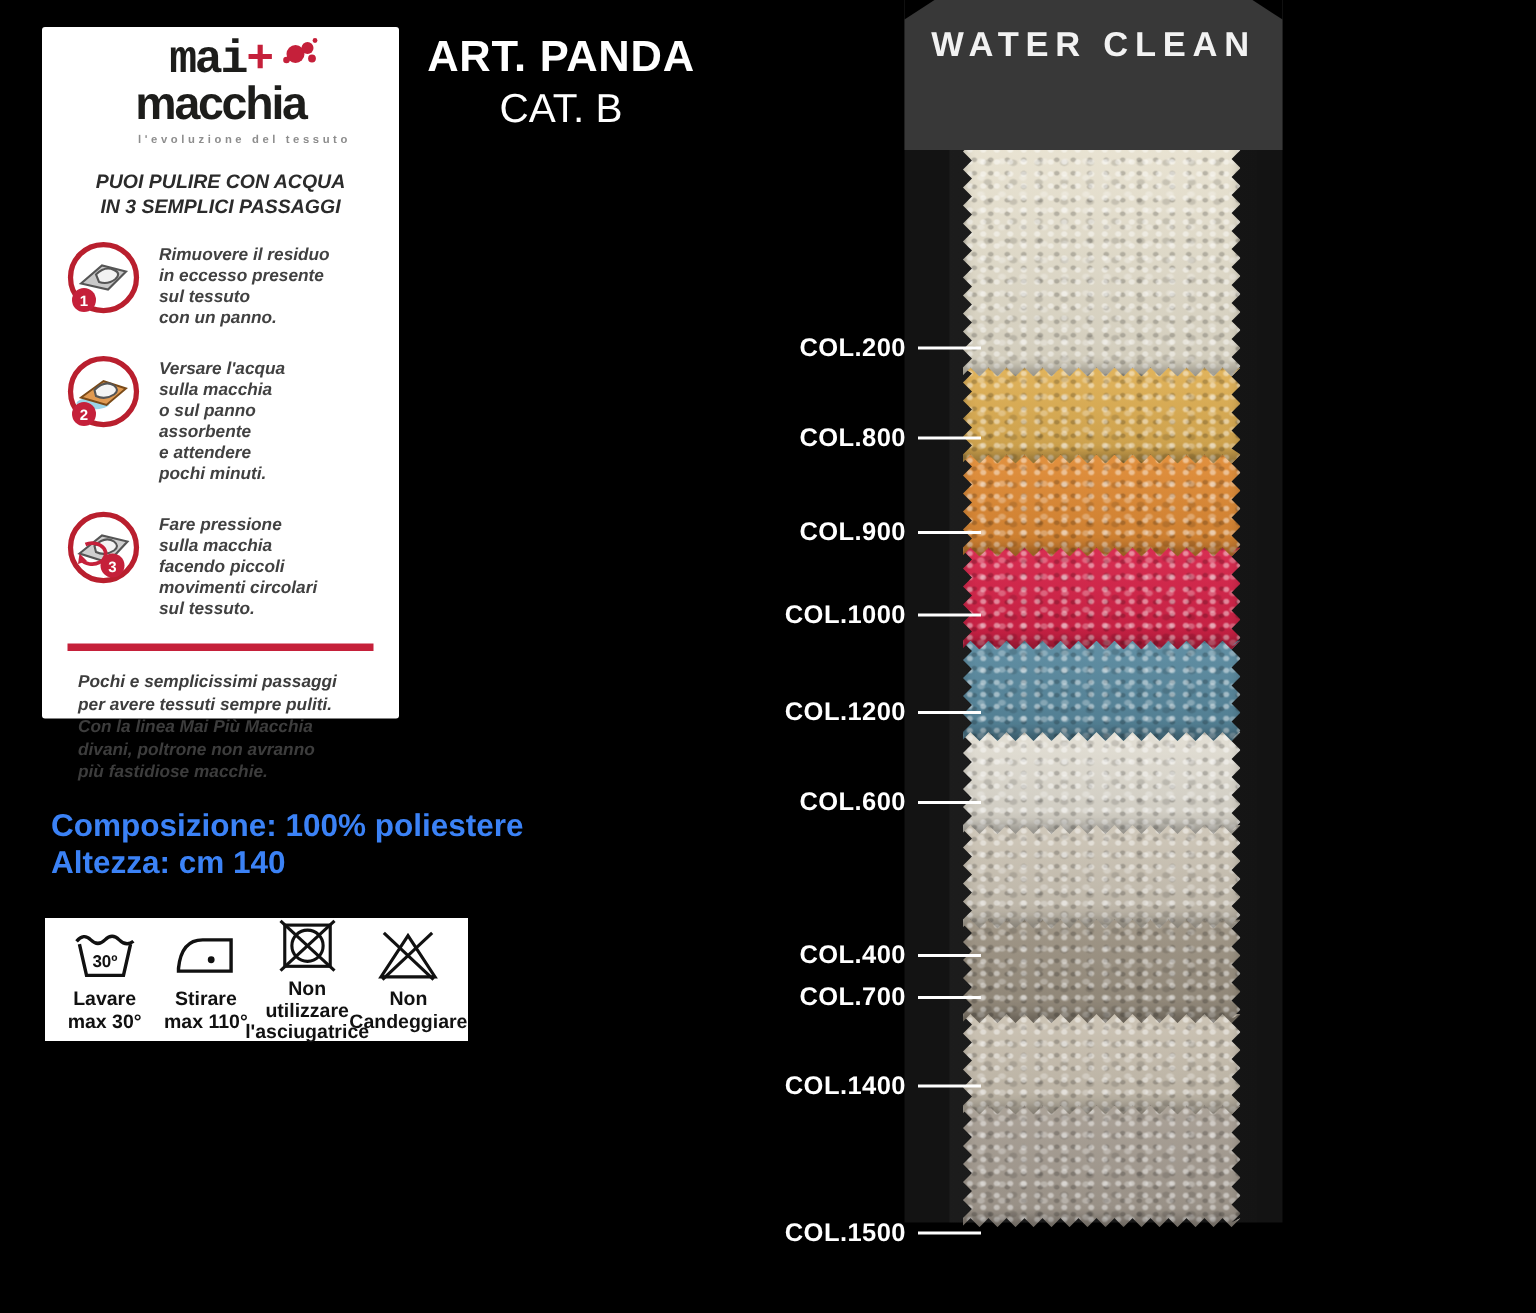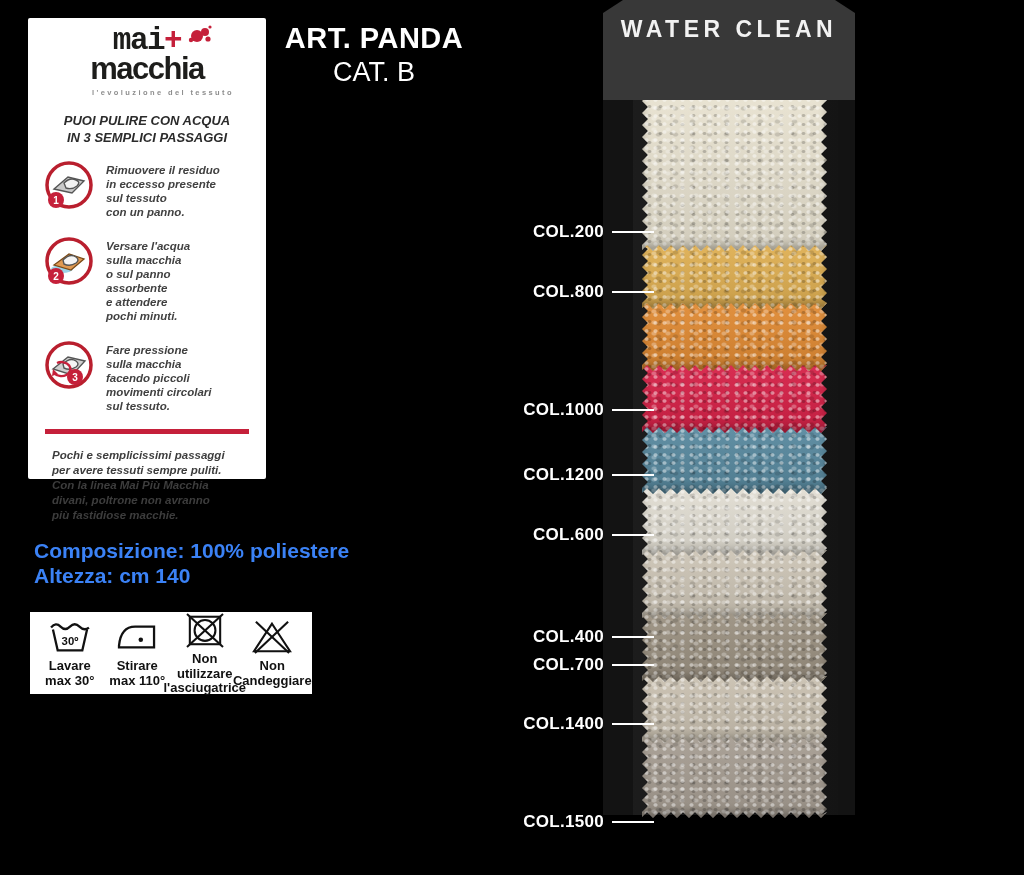--- a/index.html
+++ b/index.html
@@ -250,20 +250,24 @@
 
 <div class="swatch-labels" id="swatch-labels">
     <div class="label-row" style="top: 222px;">
       <span class="label-text">COL.200</span>
       <span class="label-line"></span>
     </div>
     <div class="label-row" style="top: 282px;">
       <span class="label-text">COL.800</span>
       <span class="label-line"></span>
     </div>
+    <div class="label-row" style="top: 345px;">
+      <span class="label-text">COL.900</span>
+      <span class="label-line"></span>
+    </div>
     <div class="label-row" style="top: 400px;">
       <span class="label-text">COL.1000</span>
       <span class="label-line"></span>
     </div>
     <div class="label-row" style="top: 465px;">
       <span class="label-text">COL.1200</span>
       <span class="label-line"></span>
     </div>
     <div class="label-row" style="top: 525px;">
       <span class="label-text">COL.600</span>

